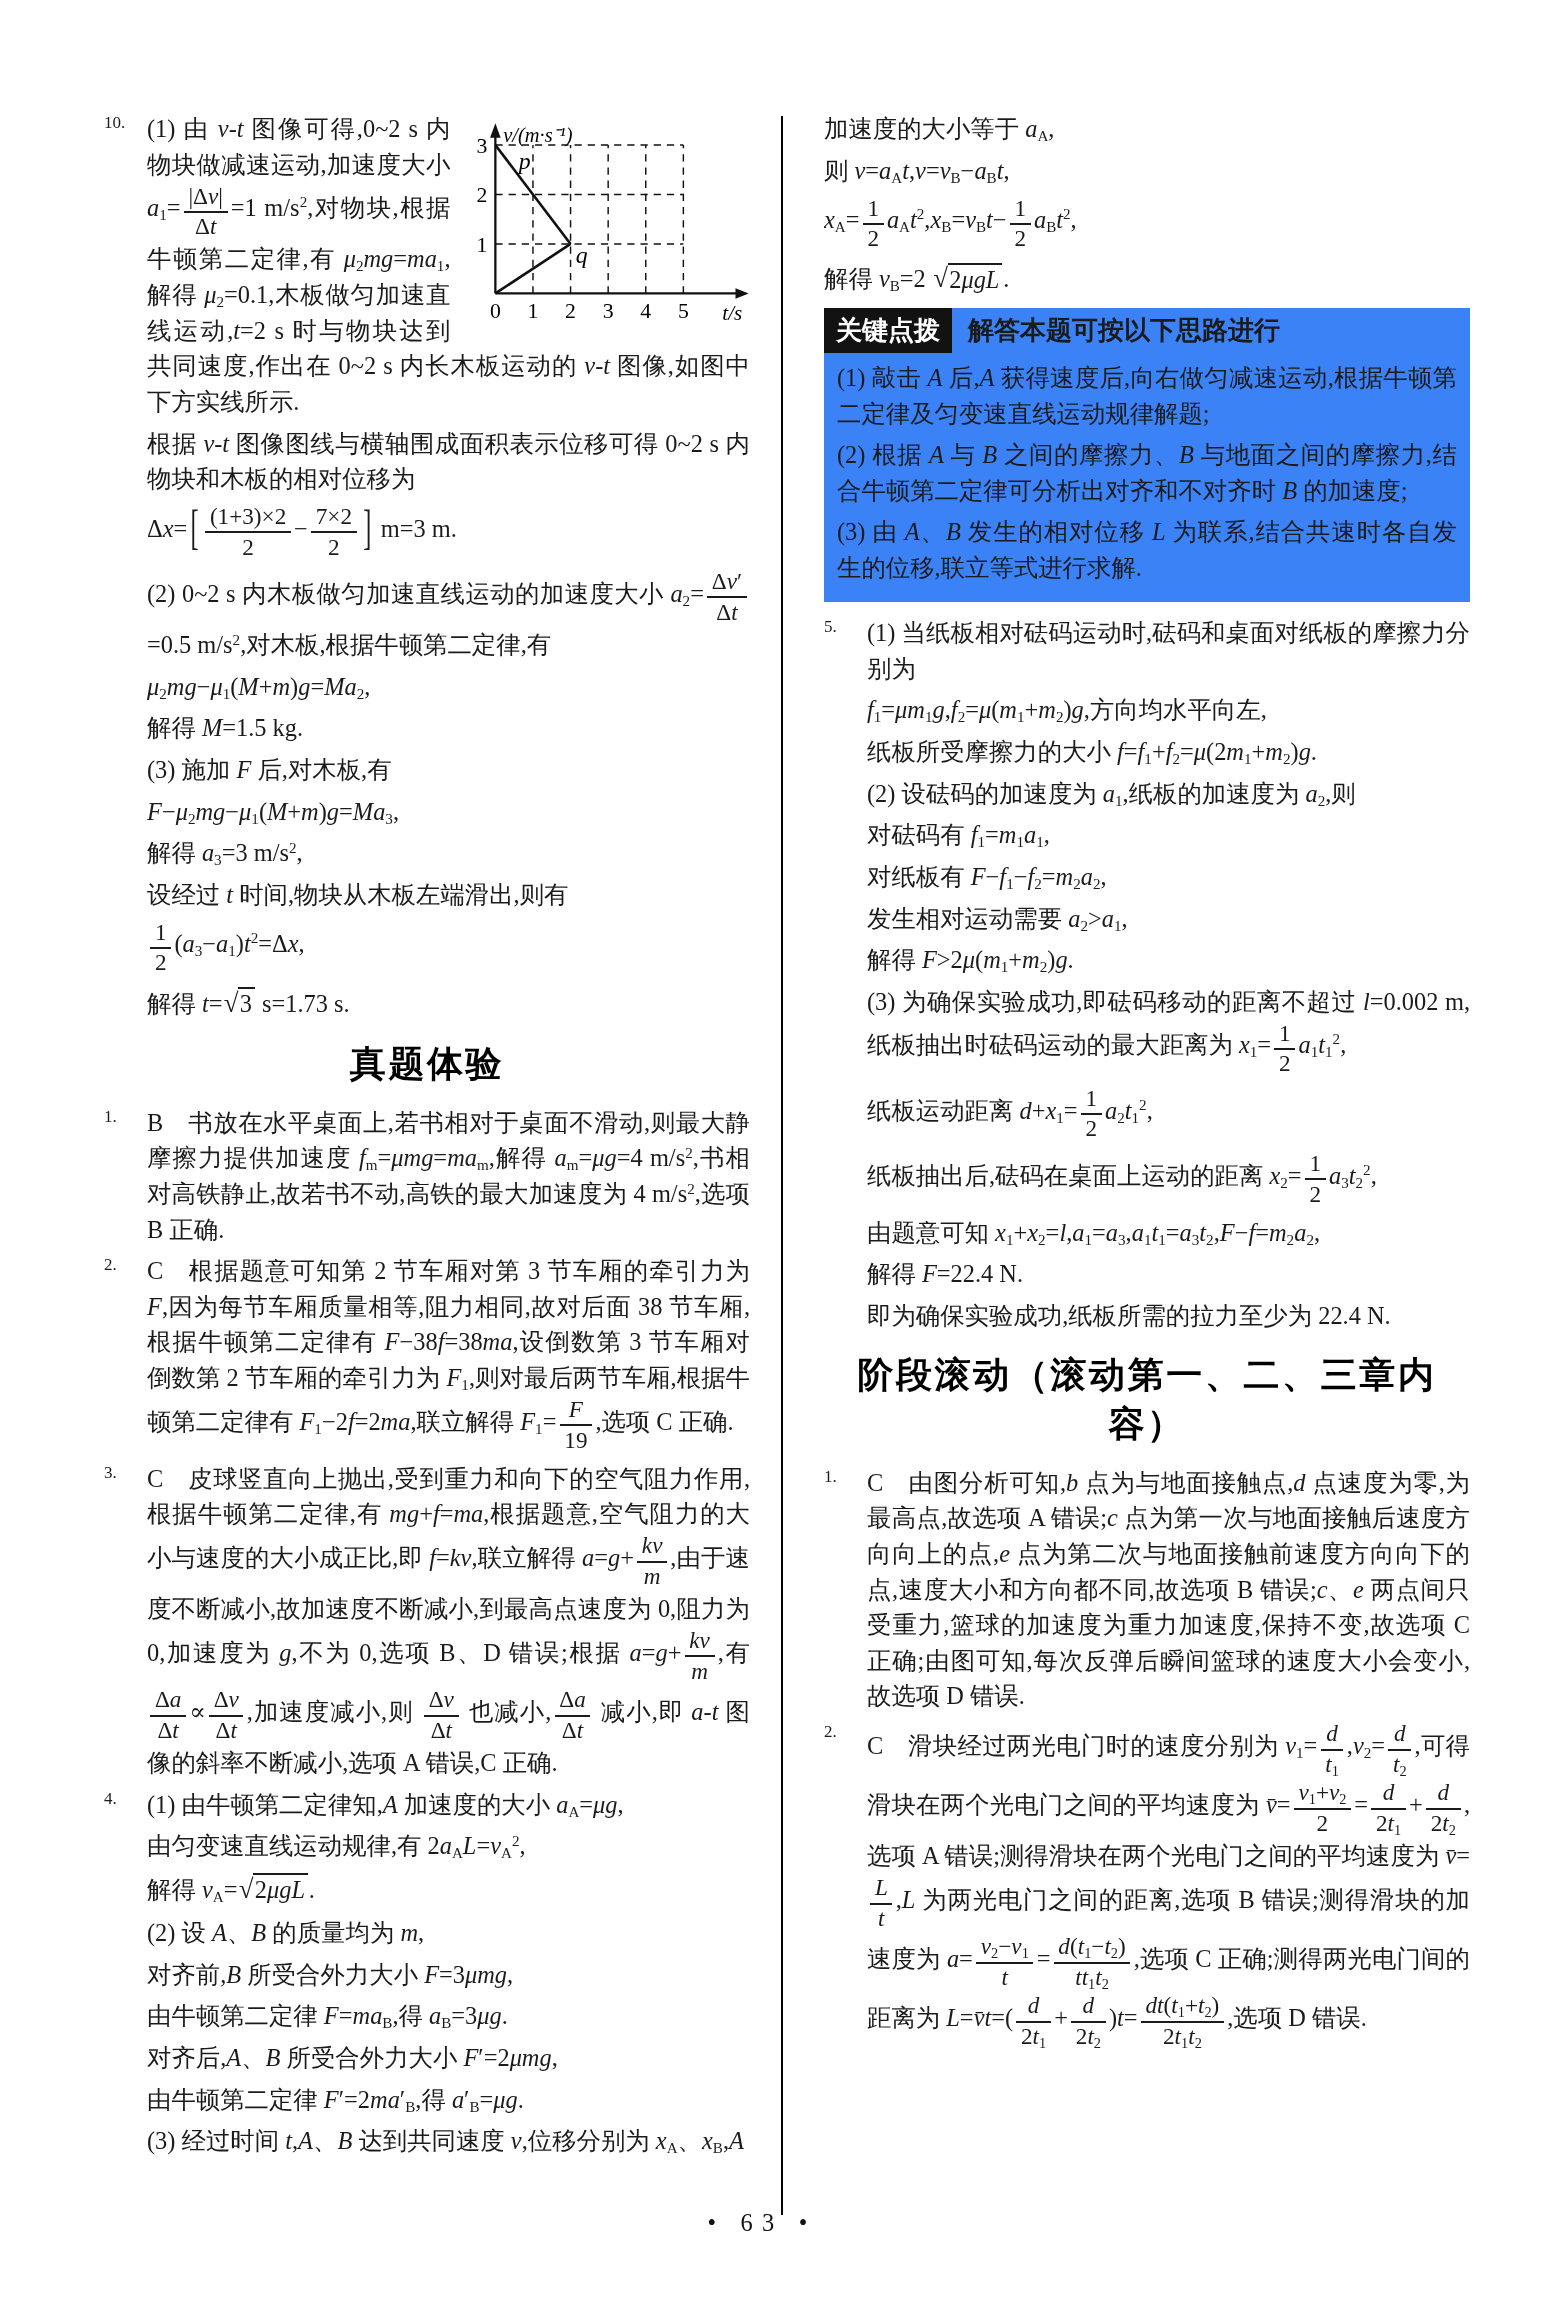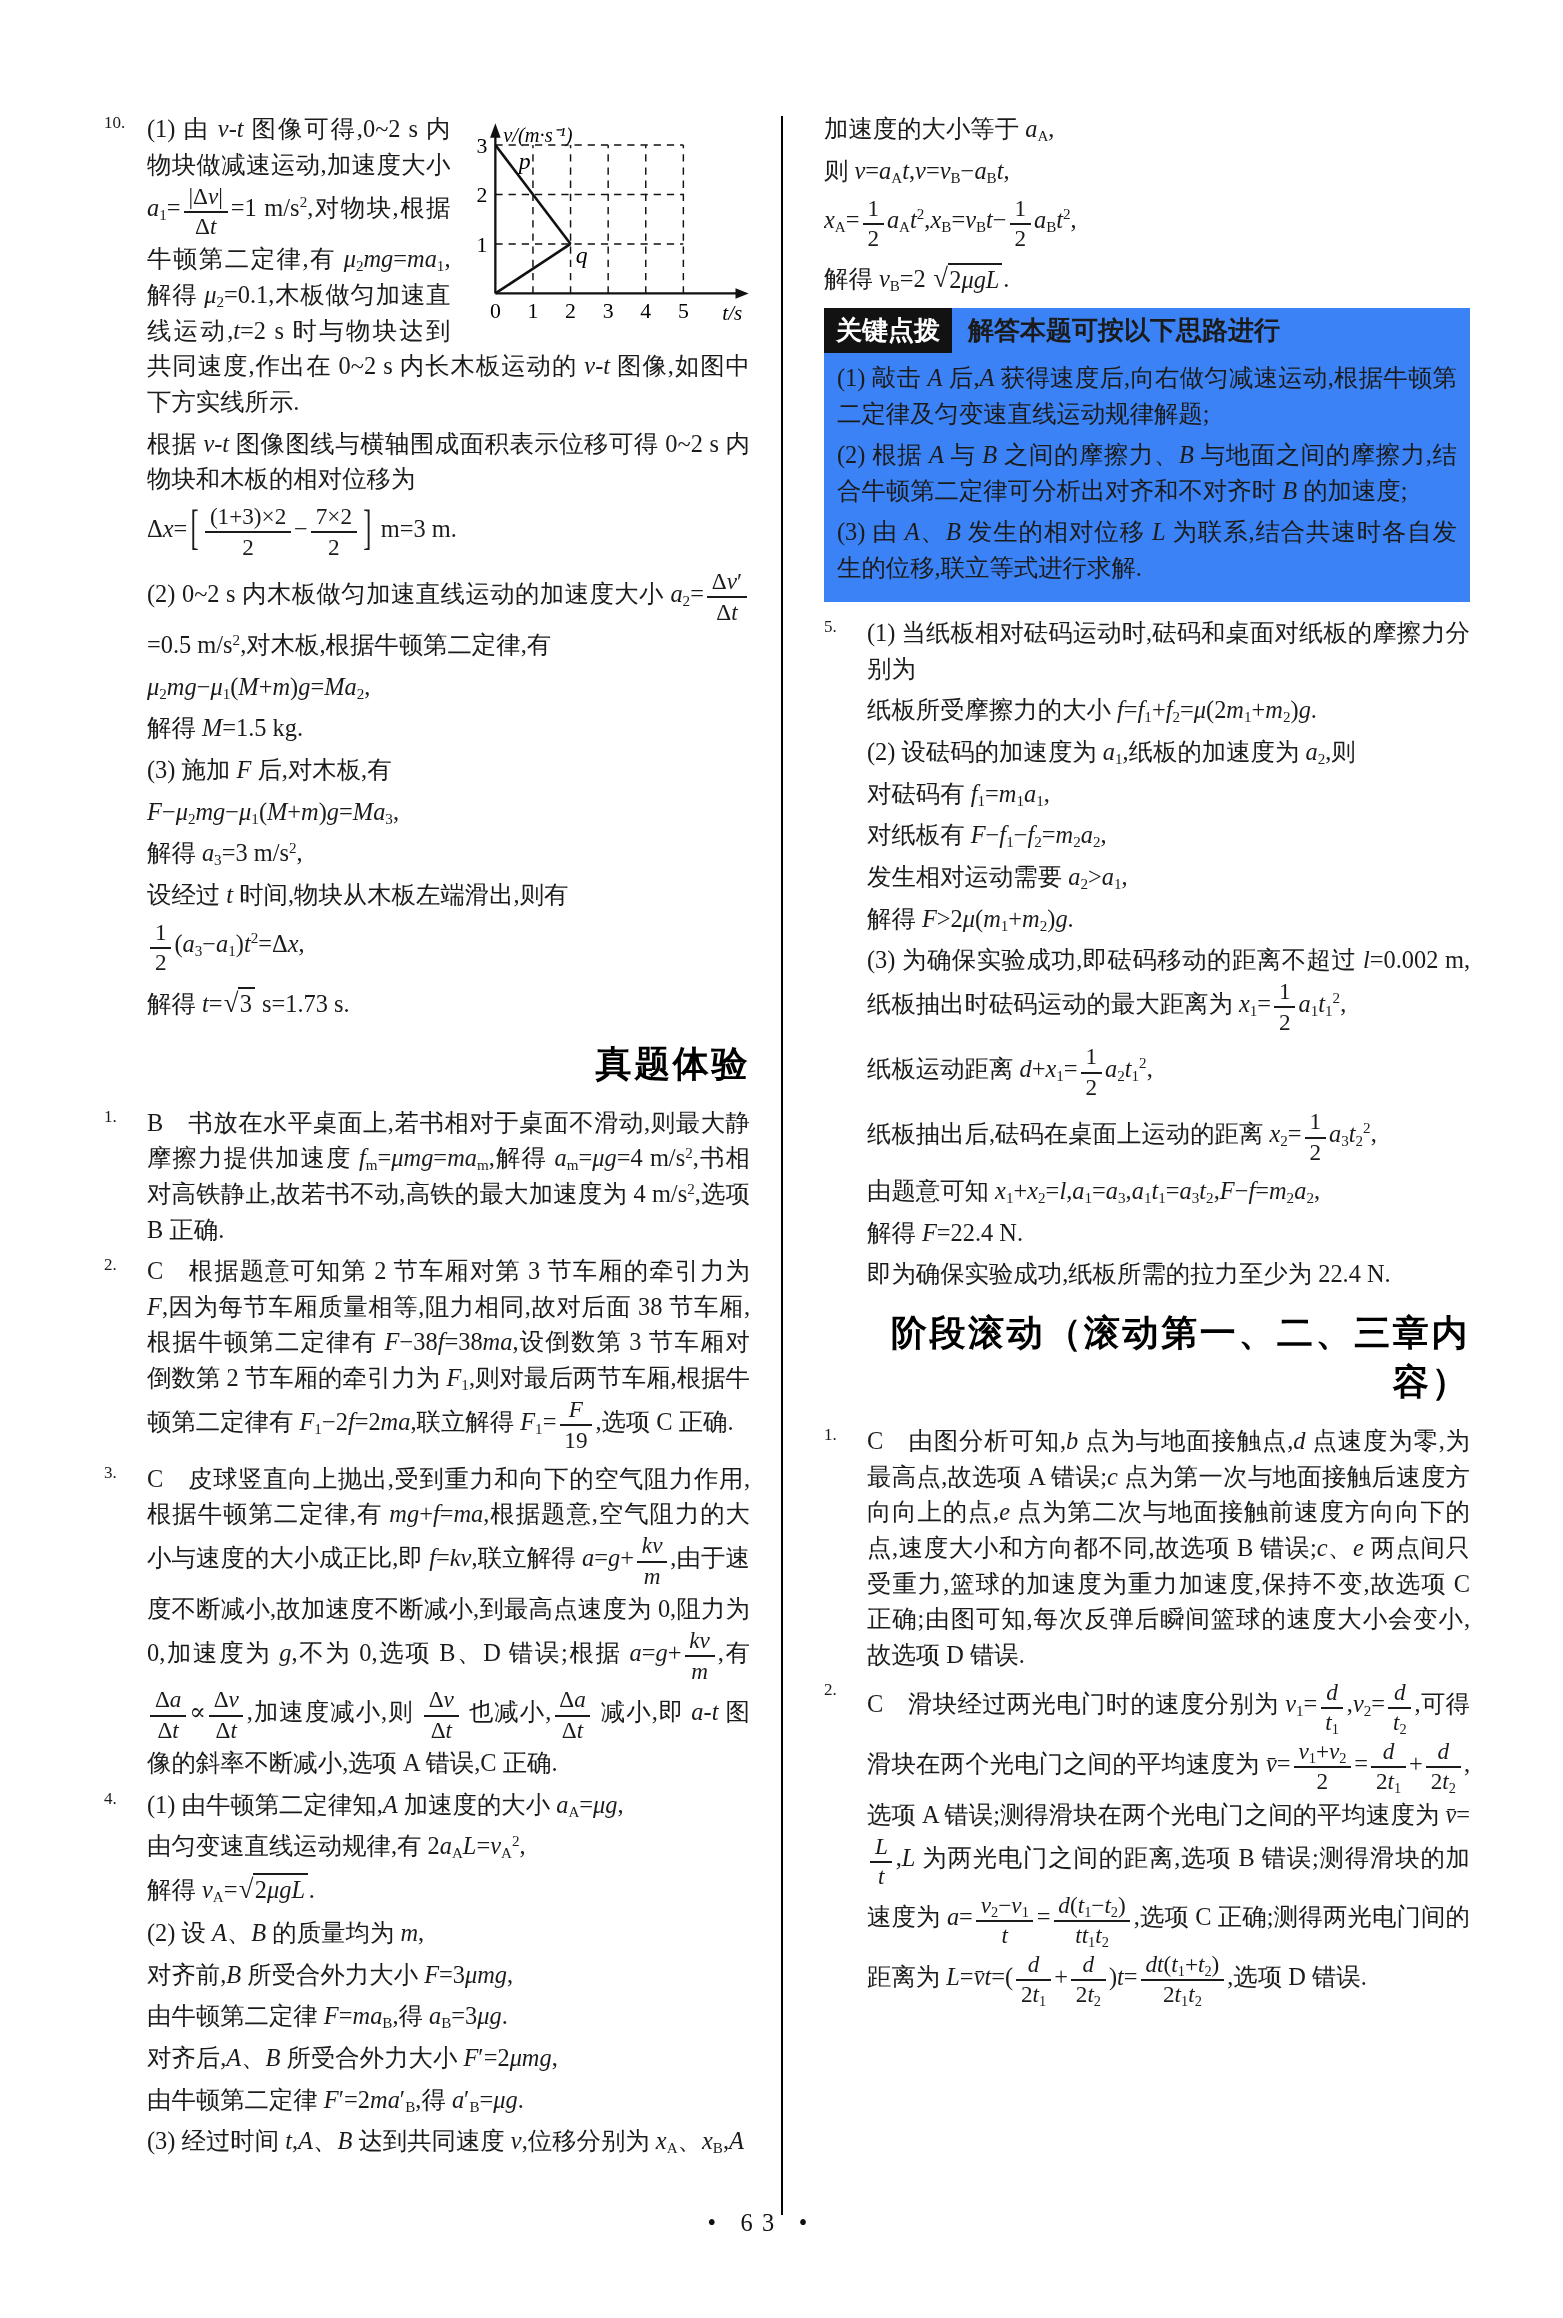--- a/index.html
+++ b/index.html
@@ -9,21 +9,21 @@
   .col-left{left:104px;width:646px;}
   .col-right{left:824px;width:646px;}
   .divider{position:absolute;left:781px;top:116px;width:2px;height:2099px;background:#000;}
   .footer{position:absolute;top:2209px;left:0;width:1524px;text-align:center;
           font-size:24.4px;letter-spacing:9.2px;color:#111;}
   .para{font-size:24.4px;line-height:1.46;text-align:justify;margin:0 0 6px 0;}
   .item{position:relative;margin:0 0 5.3px 0;}
   .item-num{position:absolute;left:0;top:0;font-weight:normal;font-size:17px;line-height:1.46;}
   .item-body{margin-left:43px;}
   .sec-heading{font-family:"Liberation Sans","DejaVu Sans",sans-serif;font-weight:900;
-               font-size:36px;text-align:right;margin:17px 0 16px 0;letter-spacing:2.6px;color:#000;}
+               font-size:36px;text-align:center;margin:17px 0 16px 0;letter-spacing:2.6px;color:#000;}
   .keybox{margin:9.2px 0 13px 0;padding:0 13px 10.5px 13px;}
   .kb-head{margin:0 0 6.6px -13px;}
   .kb-chip{display:inline-block;font-family:"Liberation Sans","DejaVu Sans",sans-serif;
            font-weight:700;font-size:26px;padding:5.3px 12px;margin-right:16px;}
   .kb-title{font-family:"Liberation Sans","DejaVu Sans",sans-serif;font-weight:700;font-size:26px;}
   .frac{display:inline-block;vertical-align:-0.78em;text-align:center;line-height:1.12;
         font-size:0.95em;margin:1.3px 3.3px;}
   .frac .fn{display:block;padding:0 4.6px 1.3px 4.6px;border-bottom:2px solid #1b1b1b;}
   .frac .fd{display:block;padding:1.3px 4.6px 0 4.6px;}
   .sqrt{display:inline-block;white-space:nowrap;margin:0 1.3px;}
@@ -132,20 +132,21 @@
       <div class="keybox" style="background: #3b82f6;">
         <div class="kb-head"><span class="kb-chip" style="background: rgb(18, 18, 18); color: rgb(255, 255, 255);">关键点拨</span><span class="kb-title">解答本题可按以下思路进行</span></div>
         <div class="para">(1) 敲击 <i>A</i> 后,<i>A</i> 获得速度后,向右做匀减速运动,根据牛顿第二定律及匀变速直线运动规律解题;</div>
         <div class="para">(2) 根据 <i>A</i> 与 <i>B</i> 之间的摩擦力、<i>B</i> 与地面之间的摩擦力,结合牛顿第二定律可分析出对齐和不对齐时 <i>B</i> 的加速度;</div>
         <div class="para">(3) 由 <i>A</i>、<i>B</i> 发生的相对位移 <i>L</i> 为联系,结合共速时各自发生的位移,联立等式进行求解.</div>
       </div>
       <div class="item">
         <span class="item-num">5.</span>
         <div class="item-body">
           <div class="para">(1) 当纸板相对砝码运动时,砝码和桌面对纸板的摩擦力分别为</div>
+          <div class="para"><i>f</i><sub>1</sub>=<i>μm</i><sub>1</sub><i>g</i>,<i>f</i><sub>2</sub>=<i>μ</i>(<i>m</i><sub>1</sub>+<i>m</i><sub>2</sub>)<i>g</i>,方向均水平向左,</div>
           <div class="para">纸板所受摩擦力的大小 <i>f</i>=<i>f</i><sub>1</sub>+<i>f</i><sub>2</sub>=<i>μ</i>(2<i>m</i><sub>1</sub>+<i>m</i><sub>2</sub>)<i>g</i>.</div>
           <div class="para">(2) 设砝码的加速度为 <i>a</i><sub>1</sub>,纸板的加速度为 <i>a</i><sub>2</sub>,则</div>
           <div class="para">对砝码有 <i>f</i><sub>1</sub>=<i>m</i><sub>1</sub><i>a</i><sub>1</sub>,</div>
           <div class="para">对纸板有 <i>F</i>−<i>f</i><sub>1</sub>−<i>f</i><sub>2</sub>=<i>m</i><sub>2</sub><i>a</i><sub>2</sub>,</div>
           <div class="para">发生相对运动需要 <i>a</i><sub>2</sub>&gt;<i>a</i><sub>1</sub>,</div>
           <div class="para">解得 <i>F</i>&gt;2<i>μ</i>(<i>m</i><sub>1</sub>+<i>m</i><sub>2</sub>)<i>g</i>.</div>
           <div class="para">(3) 为确保实验成功,即砝码移动的距离不超过 <i>l</i>=0.002 m,纸板抽出时砝码运动的最大距离为 <i>x</i><sub>1</sub>=<span class="frac"><span class="fn">1</span><span class="fd">2</span></span><i>a</i><sub>1</sub><i>t</i><sub>1</sub><sup>2</sup>,</div>
           <div class="para">纸板运动距离 <i>d</i>+<i>x</i><sub>1</sub>=<span class="frac"><span class="fn">1</span><span class="fd">2</span></span><i>a</i><sub>2</sub><i>t</i><sub>1</sub><sup>2</sup>,</div>
           <div class="para">纸板抽出后,砝码在桌面上运动的距离 <i>x</i><sub>2</sub>=<span class="frac"><span class="fn">1</span><span class="fd">2</span></span><i>a</i><sub>3</sub><i>t</i><sub>2</sub><sup>2</sup>,</div>
           <div class="para">由题意可知 <i>x</i><sub>1</sub>+<i>x</i><sub>2</sub>=<i>l</i>,<i>a</i><sub>1</sub>=<i>a</i><sub>3</sub>,<i>a</i><sub>1</sub><i>t</i><sub>1</sub>=<i>a</i><sub>3</sub><i>t</i><sub>2</sub>,<i>F</i>−<i>f</i>=<i>m</i><sub>2</sub><i>a</i><sub>2</sub>,</div>

